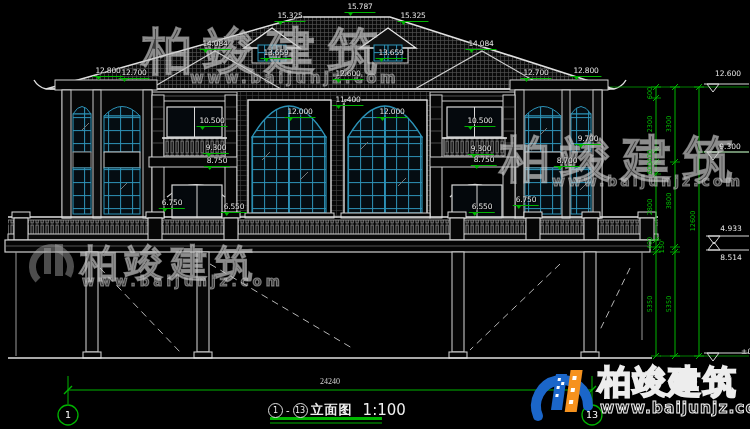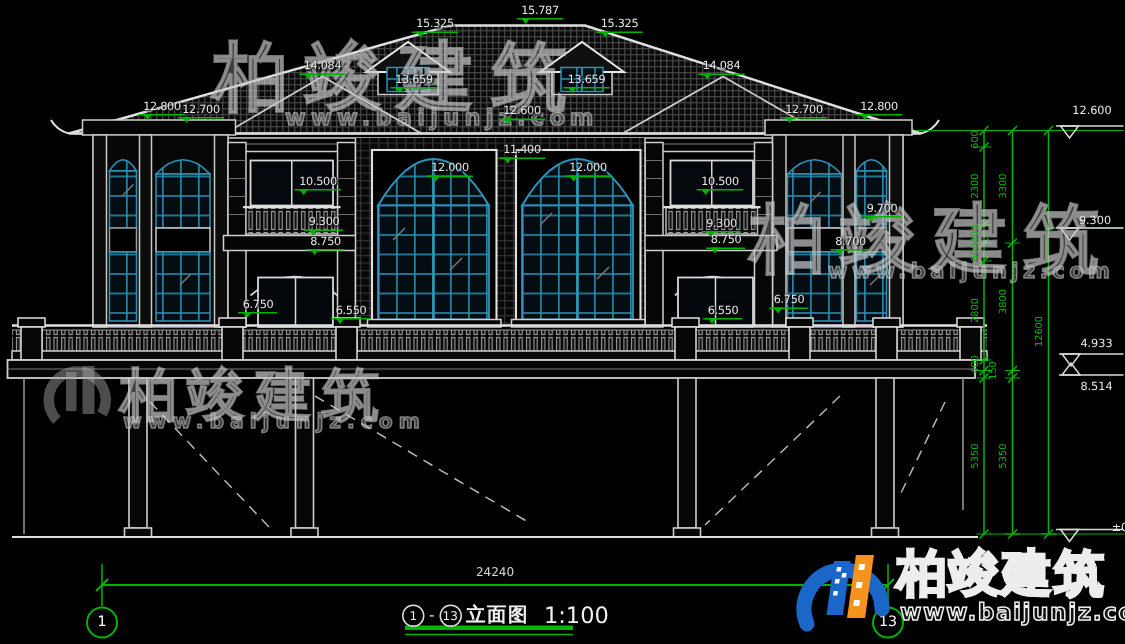--- a/index.html
+++ b/index.html
@@ -12,21 +12,21 @@
       border-bottom:1px solid #00b400;text-shadow:0 0 2px #000,1px 1px 1px #000;z-index:30;}
   .lb::after{content:"";position:absolute;left:3px;top:100%;width:0;height:0;
       border:3.5px solid transparent;border-top:4.5px solid #00b400;border-bottom:0;}
   
   .lbr{position:absolute;transform:translateX(-50%);color:#e6e6e6;font-size:7.5px;
       line-height:1;white-space:nowrap;z-index:30;}
   
   .vdim{position:absolute;transform:translate(-50%,-50%) rotate(-90deg);color:#00c000;
       font-size:6.5px;line-height:1;white-space:nowrap;z-index:30;}
   .dimh{position:absolute;transform:translateX(-50%);color:#d5d5d5;font-size:8px;
-      line-height:1;z-index:30;}
+      line-height:1;z-index:30;font-family:Liberation Serif, serif;}
   .axnum{position:absolute;transform:translate(-50%,-50%);color:#fff;font-size:9.5px;
       line-height:1;z-index:31;}
   
   .tblock{position:absolute;left:268px;top:401px;display:flex;align-items:center;gap:3px;
       color:#efefef;z-index:30;}
   .circ{width:13px;height:13px;border:1.2px solid #ddd;border-radius:50%;font-size:8px;
       display:inline-flex;align-items:center;justify-content:center;}
   .tname{font-size:13px;font-weight:bold;letter-spacing:1px;}
   .tscale{font-size:15px;margin-left:7px;}
   .tdash{font-size:10px;}

